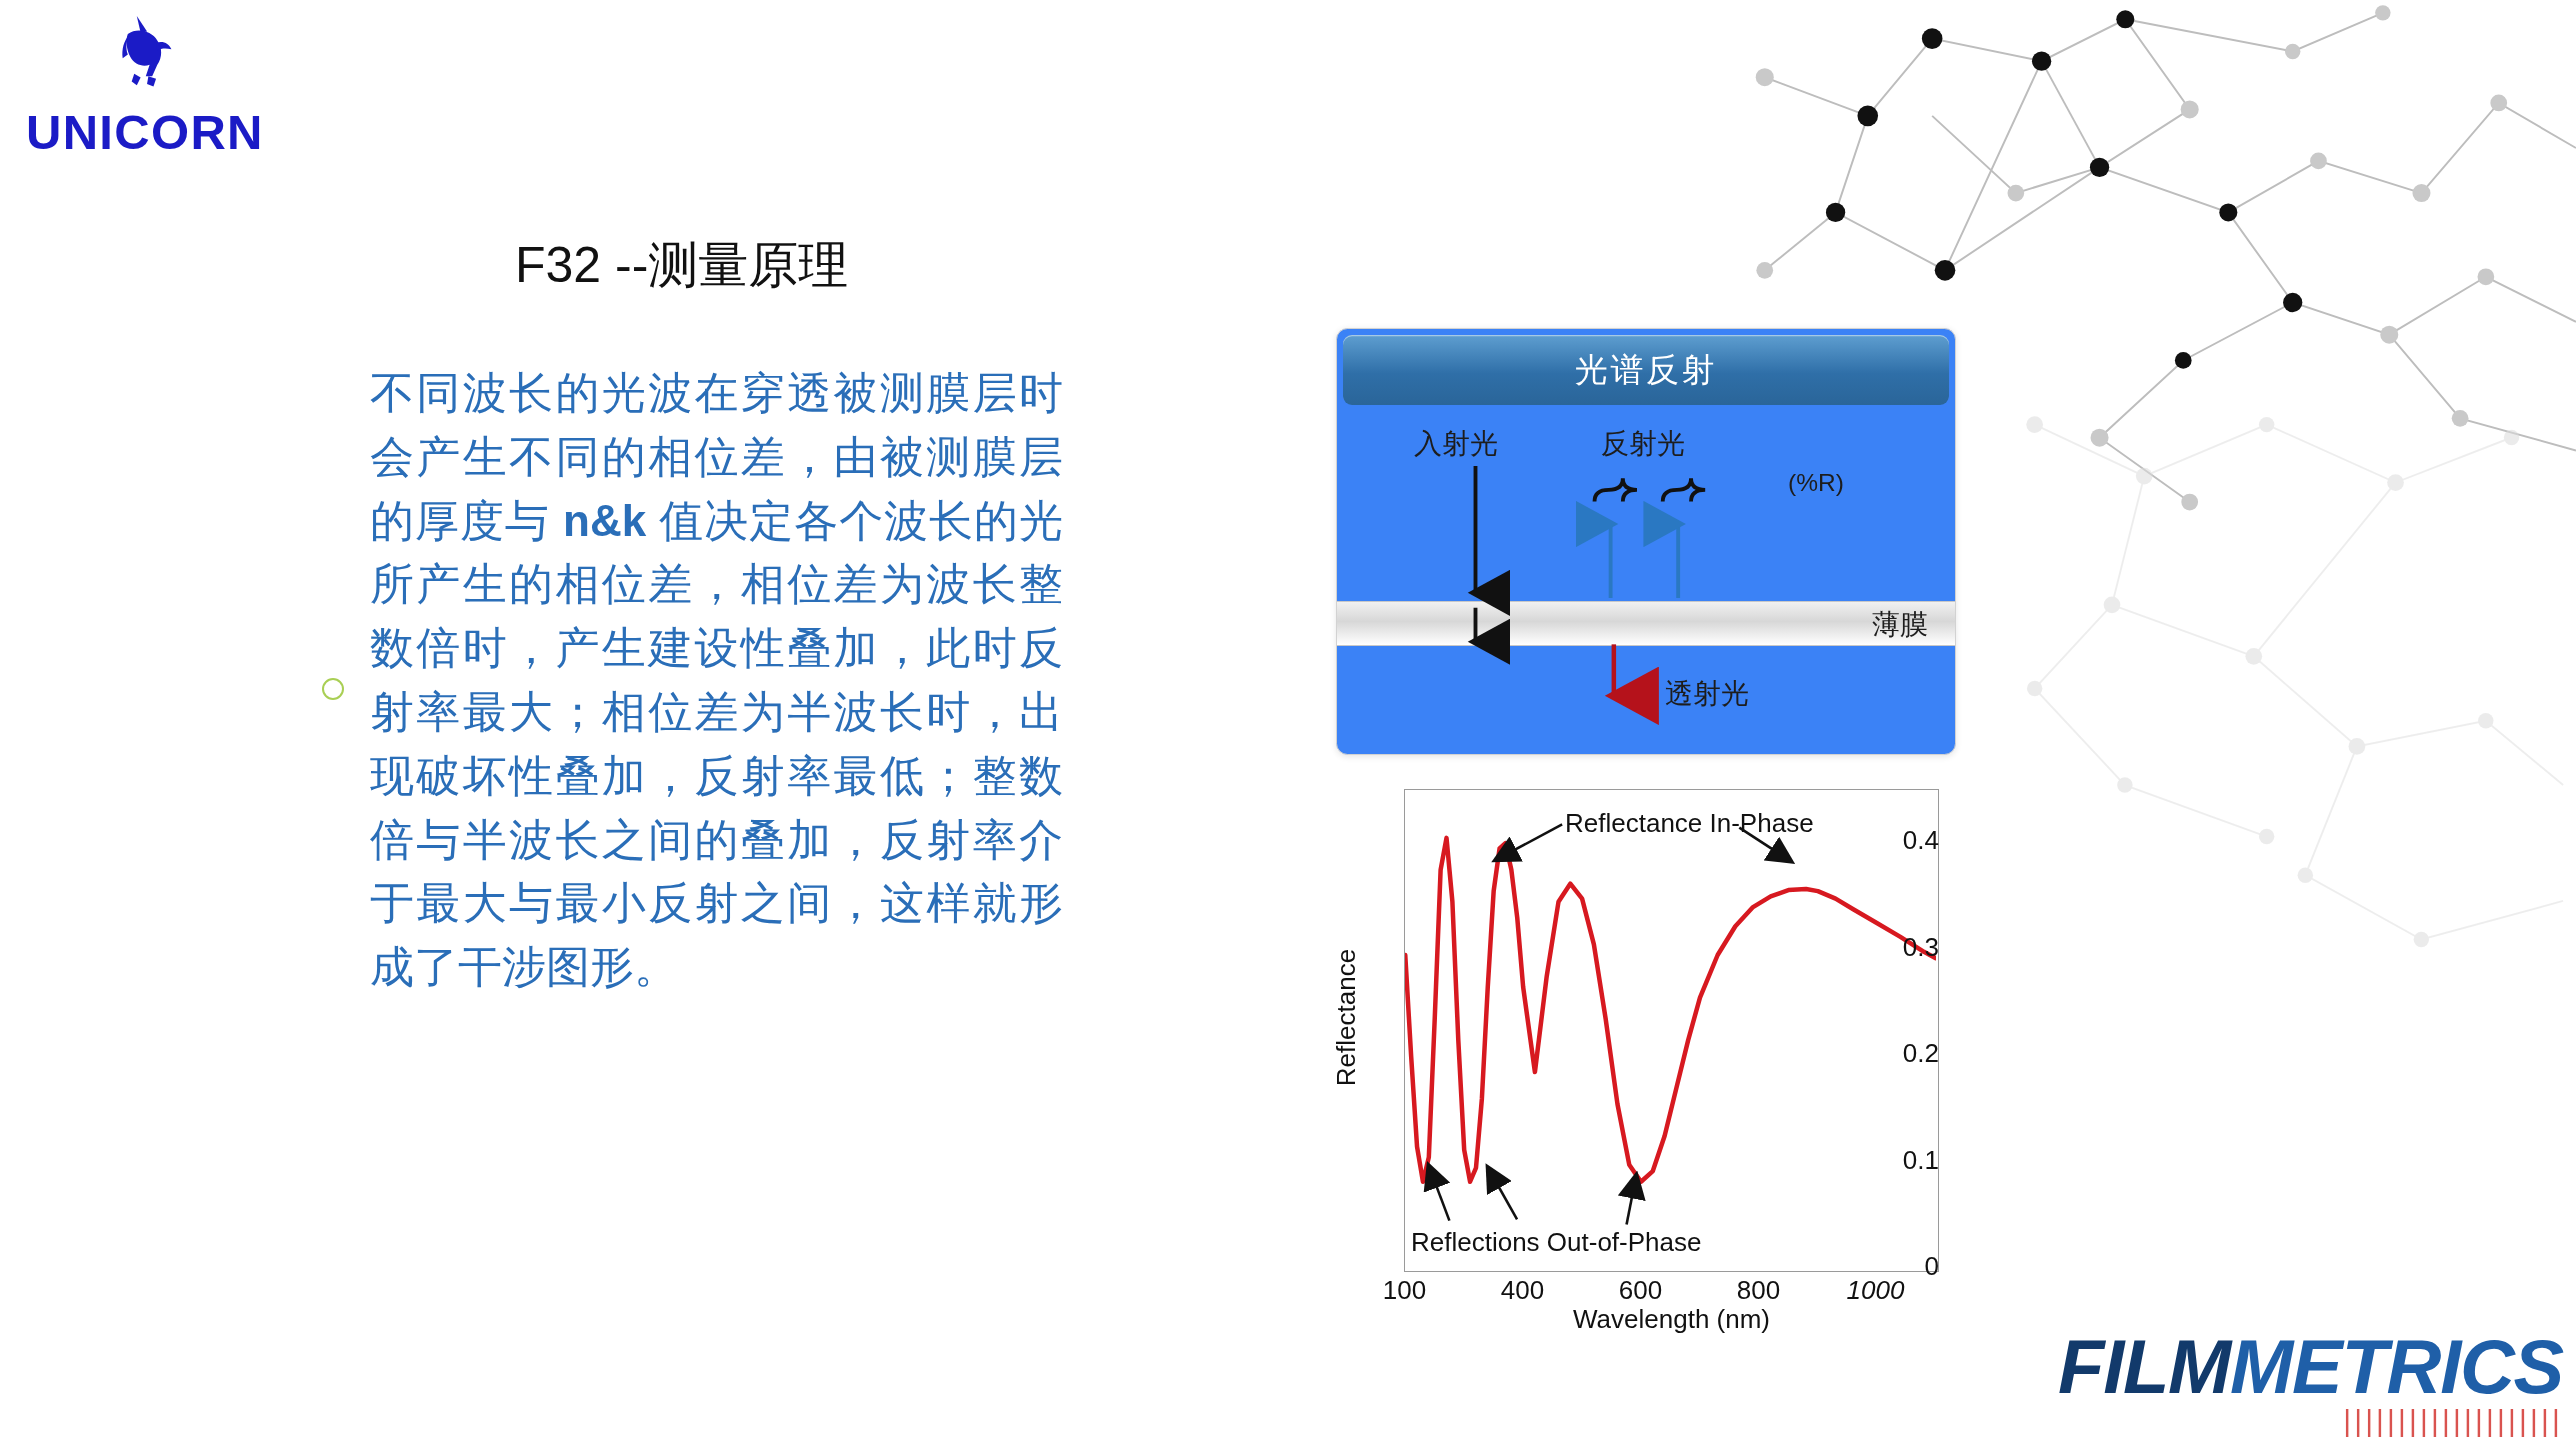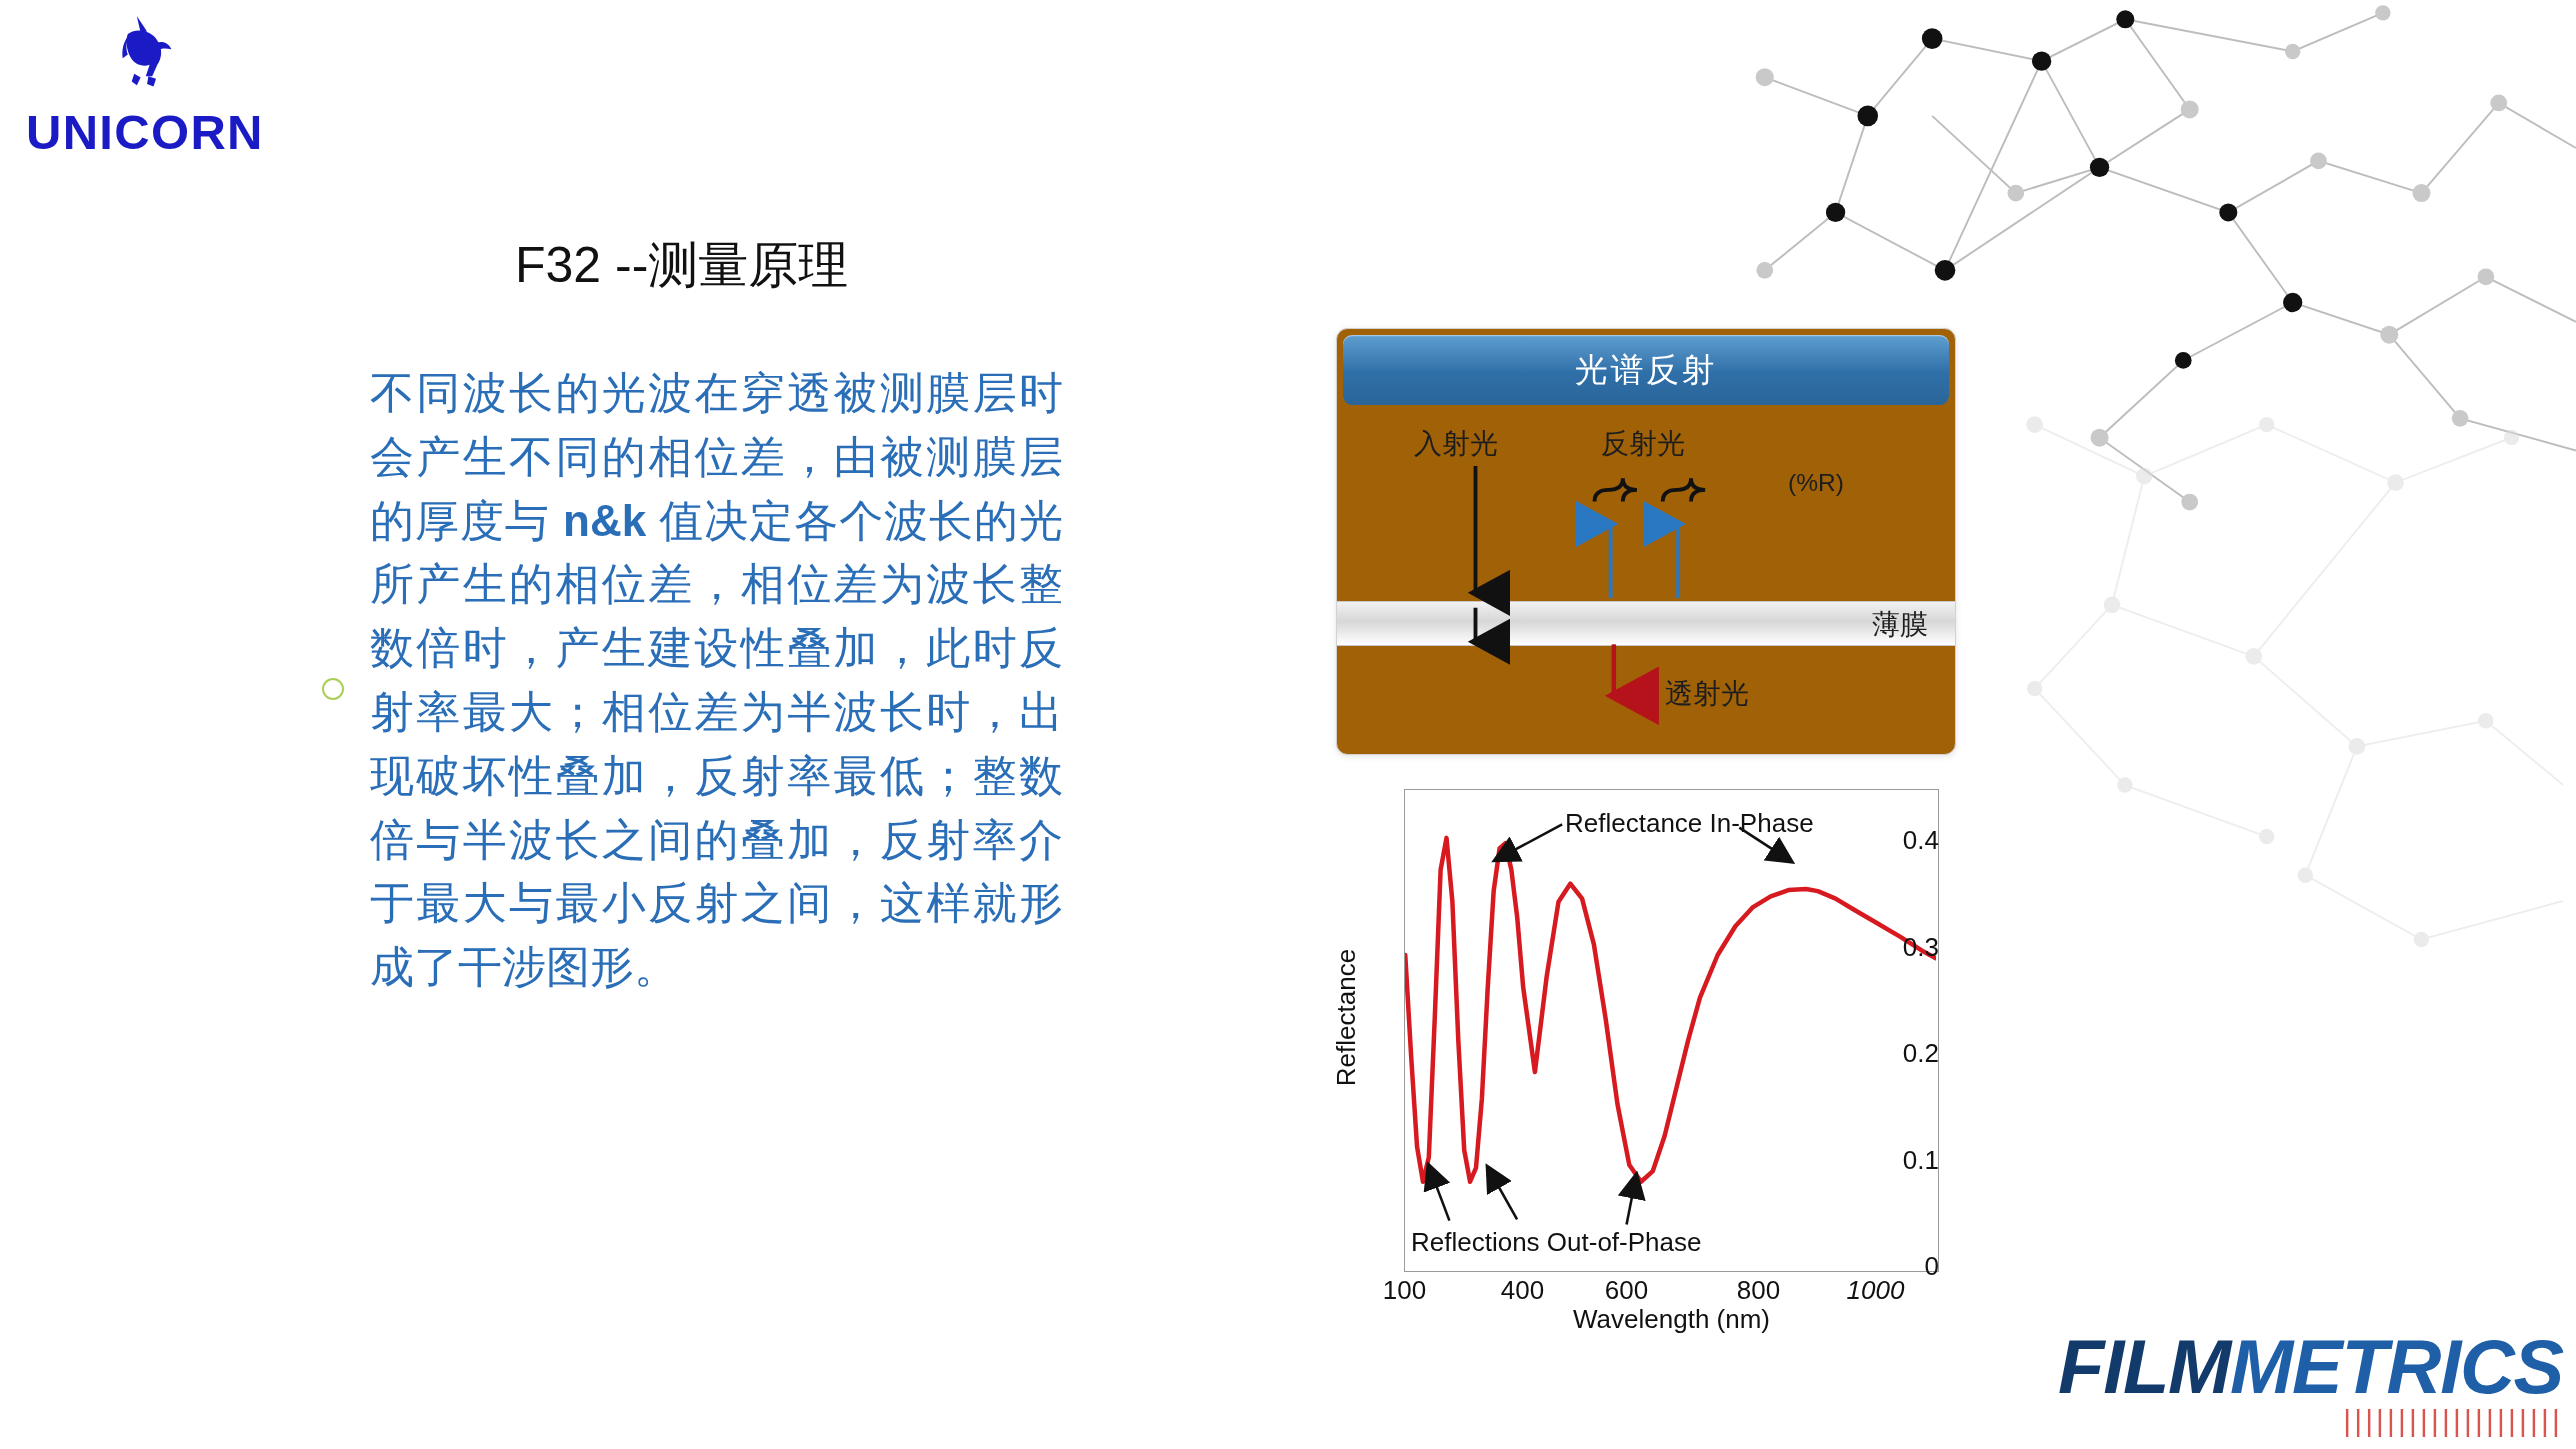--- a/index.html
+++ b/index.html
@@ -99,21 +99,21 @@
     font-weight: bold;
   }
 
   
   .diagram-card {
     position: absolute;
     left: 1336px;
     top: 328px;
     width: 618px;
     height: 425px;
-    background: #a16207;
+    background: #3b82f6;
     border: 1.9px solid #d2d2d2;
     border-radius: 11.6px;
     box-shadow: 0 1.9px 6.4px rgba(0,0,0,0.10);
     overflow: hidden;
   }
   .diagram-header {
     height: 70px;
     margin: 6.4px 6.4px 0 6.4px;
     border-radius: 9px;
     background: linear-gradient(to bottom, #5e9ed0 0%, #2f6fa8 55%, #2a6599 100%);
@@ -396,21 +396,21 @@
   <div id="yticks">
       <div class="ytick" style="top: 462px;">0</div>
       <div class="ytick" style="top: 356px;">0.1</div>
       <div class="ytick" style="top: 249px;">0.2</div>
       <div class="ytick" style="top: 143px;">0.3</div>
       <div class="ytick" style="top: 36px;">0.4</div>
     </div>
   <div id="xticks">
       <div class="xtick" style="left: 26px;">100</div>
       <div class="xtick" style="left: 144px;">400</div>
-      <div class="xtick" style="left: 248px;">600</div>
+      <div class="xtick" style="left: 262px;">600</div>
       <div class="xtick" style="left: 380px;">800</div>
       <div class="xtick" style="left: 497px; font-style: italic;">1000</div>
     </div>
 
   <div class="ann ann-in">Reflectance In-Phase</div>
   <div class="ann ann-out">Reflections Out-of-Phase</div>
 
   <svg style="position:absolute;left:0;top:0;width:612px;height:567px;pointer-events:none;" viewBox="0 0 950 880">
     <defs>
       <marker id="annArrow" markerWidth="11" markerHeight="11" refX="9" refY="5.5" orient="auto">

